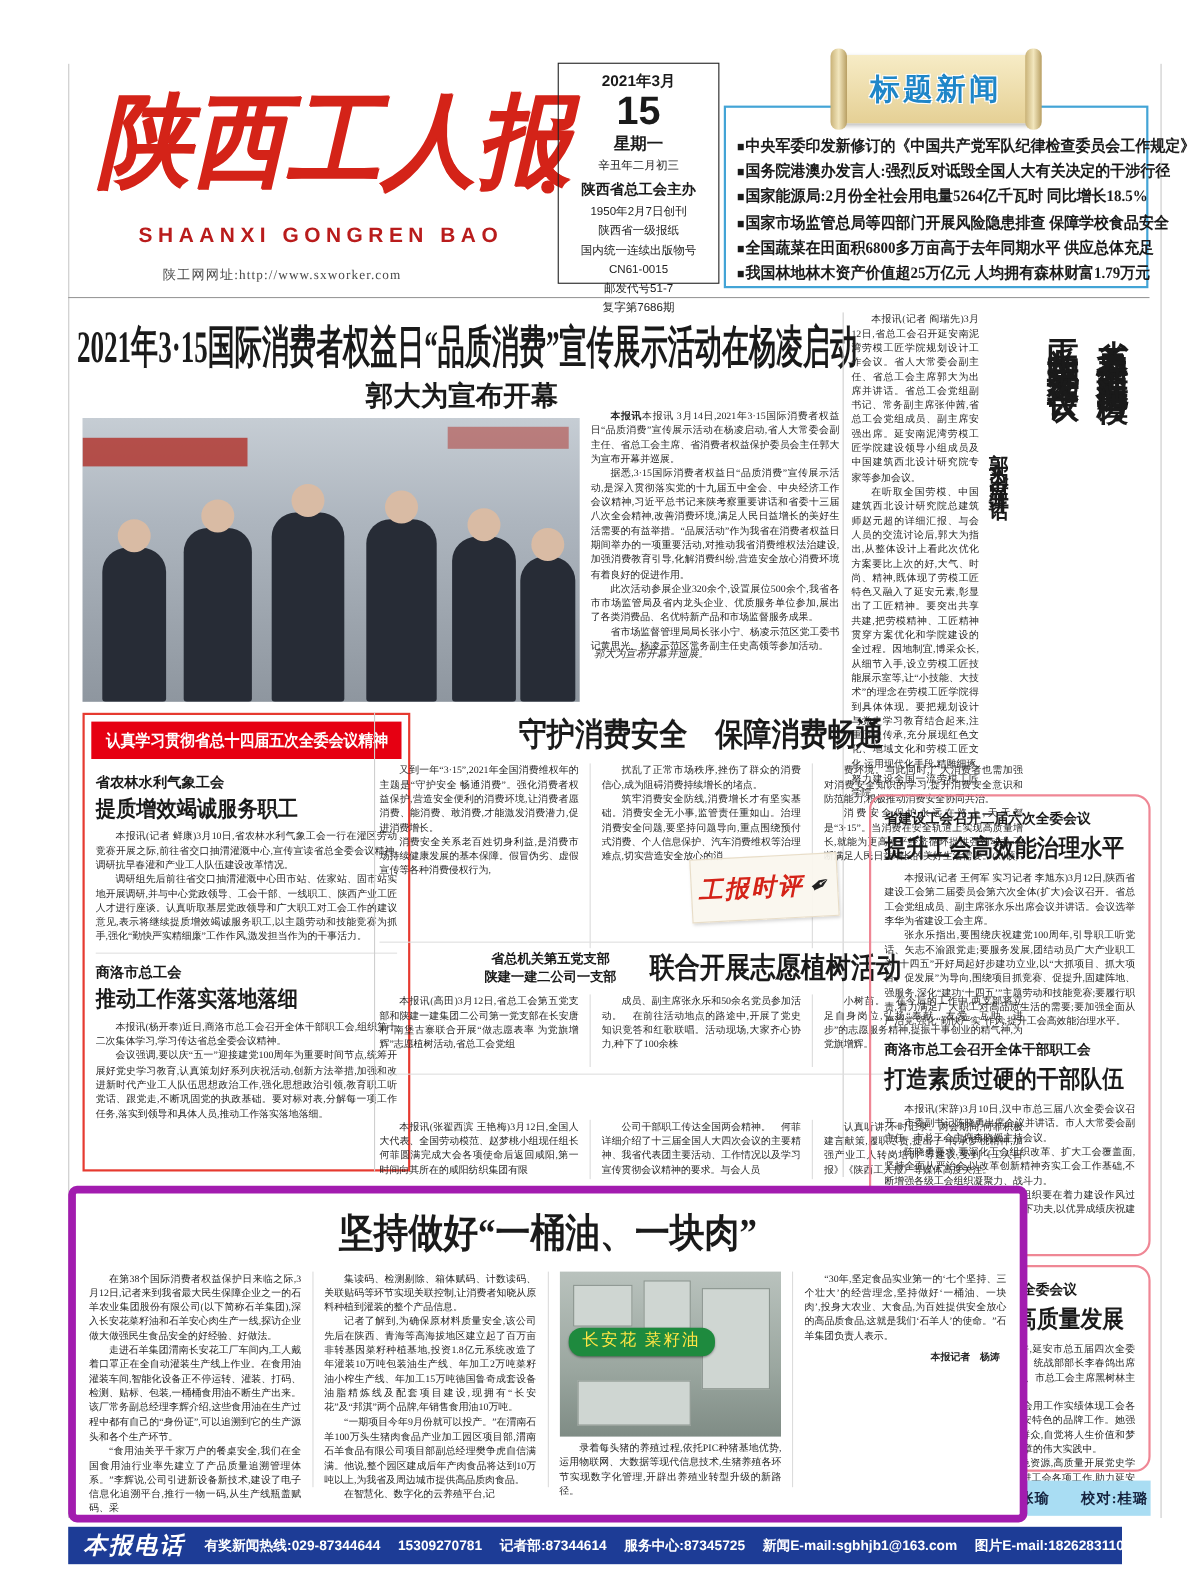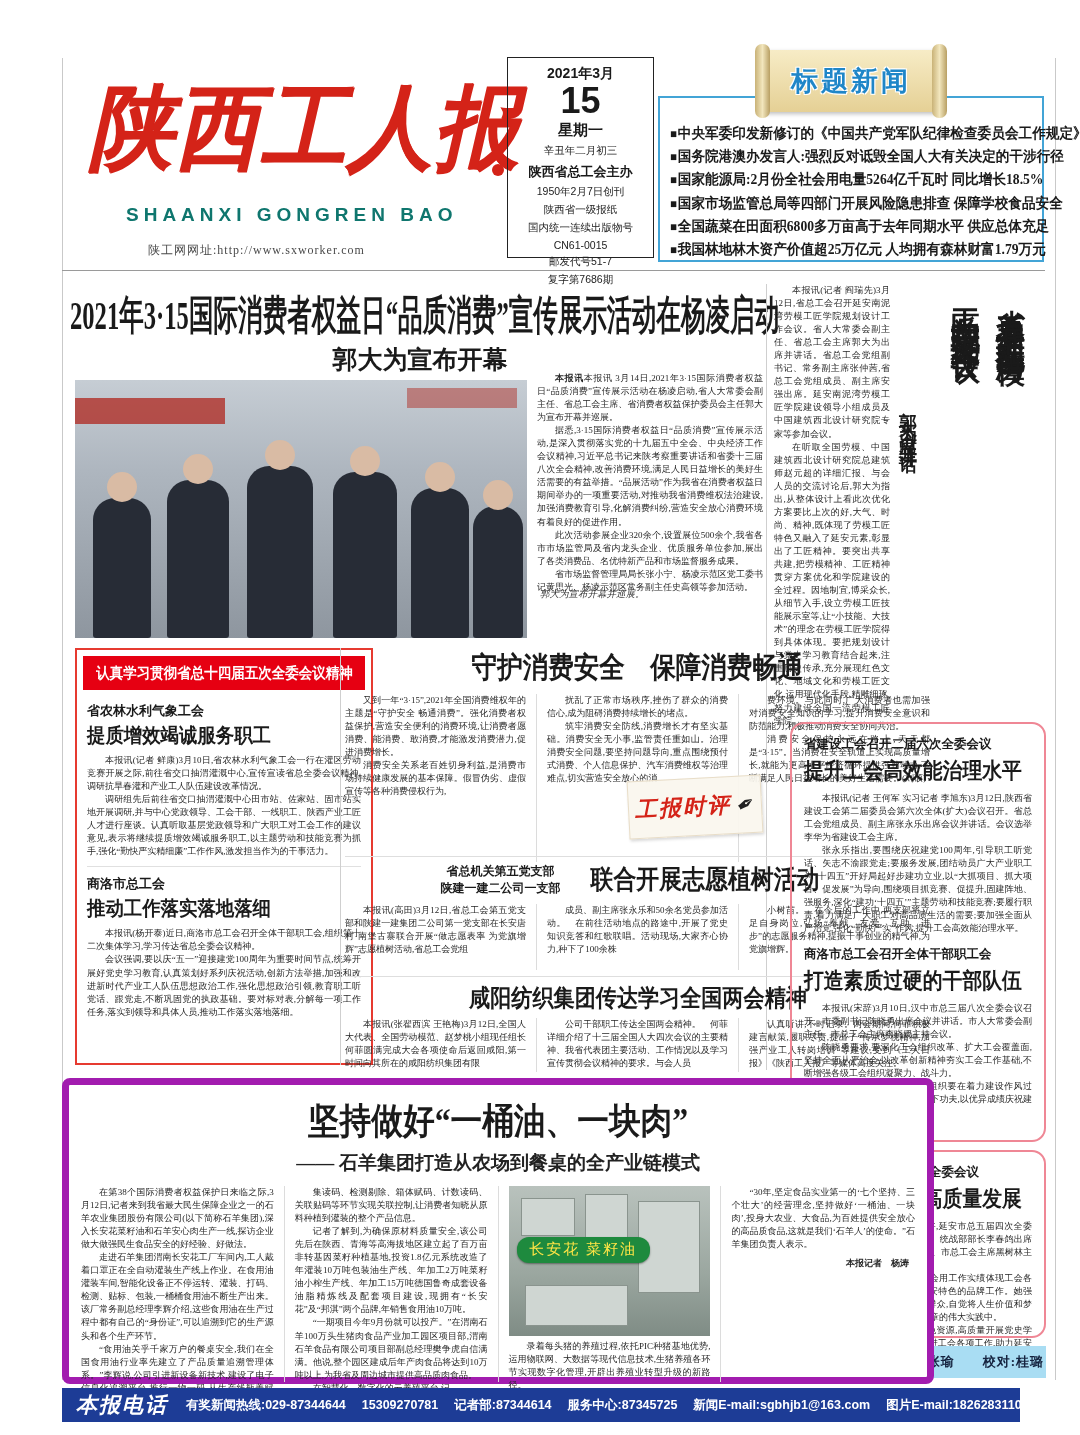--- a/index.html
+++ b/index.html
@@ -3,21 +3,21 @@
 <meta charset="utf-8">
 <style>
   html,body{margin:0;padding:0;background:#ffffff;}
   #page{position:relative;width:1080px;height:1435px;background:#fff;overflow:hidden;
         font-family:"Liberation Serif","DejaVu Serif",serif;color:#1a1a1a;}
   .abs{position:absolute;}
   
   .mast-title{font-size:92px;font-weight:900;color:#d42318;font-style:italic;
               letter-spacing:2px;white-space:nowrap;transform:scaleX(.92);transform-origin:0 50%;
               text-shadow:1px 1px 0 #d42318;}
-  .mast-en{font-size:19px;font-weight:bold;color:#0f766e;letter-spacing:5px;font-family:"Liberation Sans",sans-serif;}
+  .mast-en{font-size:19px;font-weight:bold;color:#b91c1c;letter-spacing:5px;font-family:"Liberation Sans",sans-serif;}
   .mast-url{font-size:12px;color:#4a4a4a;letter-spacing:1px;}
   .seal{width:12px;height:12px;border-radius:50%;background:#d42318;}
   
   .datebox{border:1px solid #222;text-align:center;padding:7px 4px;box-sizing:border-box;
            font-family:"Liberation Sans",sans-serif;}
   .db-ym{font-size:14px;font-weight:bold;}
   .db-day{font-size:36px;font-weight:bold;line-height:1.0;font-family:"Liberation Sans",sans-serif;}
   .db-week{font-size:15px;font-weight:900;margin-top:2px;}
   .db-s{font-size:10.5px;margin-top:4px;color:#222;}
   .db-org{font-size:13px;font-weight:900;margin-top:5px;}
@@ -248,23 +248,20 @@
       </div>
     <div class="c">
         <p>成员、副主席张永乐和50余名党员参加活动。　在前往活动地点的路途中,开展了党史知识竞答和红歌联唱。活动现场,大家齐心协力,种下了100余株</p>
       </div>
     <div class="c">
         <p>小树苗。　在今后的工作中,两支部将立足自身岗位,弘扬“奉献、友爱、互助、进步”的志愿服务精神,提振干事创业的精气神,为党旗增辉。</p>
       </div>
   </div>
 
   <div class="abs hr" style="left:345px;top:976px;width:585px;background:#dedede;"></div>
-  <div class="abs sec-h" style="left:345px;top:982px;width:585px;font-size:24px;">
-    <span>咸阳纺织集团传达学习全国两会精神</span>
-  </div>
   <div class="abs cols art" style="left:345px;top:1018px;width:585px;height:54px;">
     <div class="c">
         <p>本报讯(张翟西滨 王艳梅)3月12日,全国人大代表、全国劳动模范、赵梦桃小组现任组长何菲圆满完成大会各项使命后返回咸阳,第一时间向其所在的咸阳纺织集团有限</p>
       </div>
     <div class="c">
         <p>公司干部职工传达全国两会精神。　何菲详细介绍了十三届全国人大四次会议的主要精神、我省代表团主要活动、工作情况以及学习宣传贯彻会议精神的要求。与会人员</p>
       </div>
     <div class="c">
         <p>认真听讲,不时记录。两会期间,何菲积极建言献策,履职尽责,提出了“传承梦桃精神,加强产业工人转岗培训”等建议,受到《工人日报》《陕西工人报》等媒体高度关注。</p>
       </div>
@@ -296,21 +293,20 @@
       <p>黑树林指出,要利用延安红色资源,高质量开展党史学习教育;要围绕中心工作,统筹推进工会各项工作,助力延安高质量发展。</p>
     </div>
   </div>
 
   <div class="abs editors" style="left:788px;top:1346px;width:258px;height:32px;">
     <span>编辑:兰增干　　美编:张瑜　　校对:桂璐</span>
   </div>
 
   <div class="abs orangebox" style="left:62px;top:1078px;width:872px;height:306px;">
     <div class="sy-head" style="margin-top:12px;"><span>坚持做好“一桶油、一块肉”</span></div>
-    <div class="sy-sub" style="margin-top:4px;">—— 石羊集团打造从农场到餐桌的全产业链模式</div>
     <div class="cols art" style="margin:10px 12px 0 12px;height:196px;">
       <div class="c" style="flex:1.05;">
         <p>在第38个国际消费者权益保护日来临之际,3月12日,记者来到我省最大民生保障企业之一的石羊农业集团股份有限公司(以下简称石羊集团),深入长安花菜籽油和石羊安心肉生产一线,探访企业做大做强民生食品安全的好经验、好做法。</p>
         <p>走进石羊集团渭南长安花工厂车间内,工人戴着口罩正在全自动灌装生产线上作业。在食用油灌装车间,智能化设备正不停运转、灌装、打码、检测、贴标、包装,一桶桶食用油不断生产出来。该厂常务副总经理李辉介绍,这些食用油在生产过程中都有自己的“身份证”,可以追溯到它的生产源头和各个生产环节。</p>
         <p>“食用油关乎千家万户的餐桌安全,我们在全国食用油行业率先建立了产品质量追溯管理体系。”李辉说,公司引进新设备新技术,建设了电子信息化追溯平台,推行一物一码,从生产线瓶盖赋码、采</p>
       </div>
       <div class="c" style="flex:1.05;">
         <p>集读码、检测剔除、箱体赋码、计数读码、关联贴码等环节实现关联控制,让消费者知晓从原料种植到灌装的整个产品信息。</p>
         <p>记者了解到,为确保原材料质量安全,该公司先后在陕西、青海等高海拔地区建立起了百万亩非转基因菜籽种植基地,投资1.8亿元系统改造了年灌装10万吨包装油生产线、年加工2万吨菜籽油小榨生产线、年加工15万吨德国鲁奇成套设备油脂精炼线及配套项目建设,现拥有“长安花”及“邦淇”两个品牌,年销售食用油10万吨。</p>
         <p>“一期项目今年9月份就可以投产。”在渭南石羊100万头生猪肉食品产业加工园区项目部,渭南石羊食品有限公司项目部副总经理樊争虎自信满满。他说,整个园区建成后年产肉食品将达到10万吨以上,为我省及周边城市提供高品质肉食品。</p>

